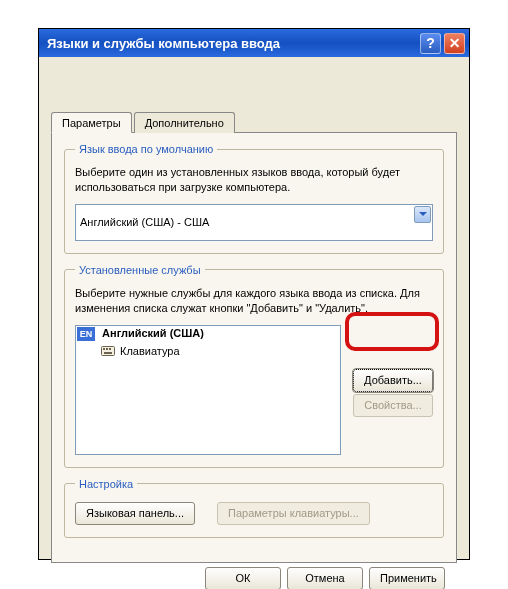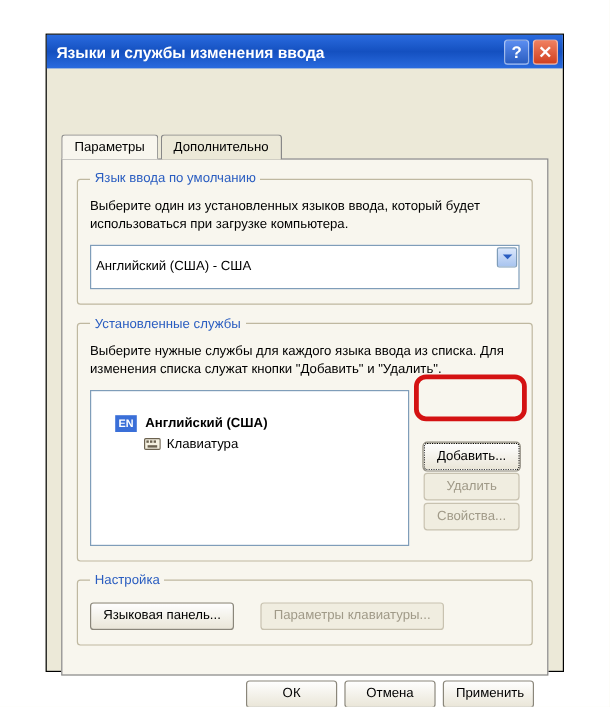--- a/index.html
+++ b/index.html
@@ -125,21 +125,21 @@
   content: "";
   border-left: 4px solid transparent;
   border-right: 4px solid transparent;
   border-top: 4px solid #2a5dc0;
 }
 .services-box {
   border: 1px solid #7f9db9;
   background: #fff;
   width: 266px;
   height: 130px;
-  padding: 20px;
+  padding: 1px;
   float: left;
 }
 .side-buttons {
   float: right;
   width: 80px;
   display: flex;
   flex-direction: column;
   gap: 2px;
   margin-top: 44px;
 }
@@ -213,21 +213,21 @@
   border: 4px solid #d41212;
   border-radius: 10px;
   pointer-events: none;
 }
 </style>
 </head>
 <body>
 
 <div class="outer-frame">
   <div class="titlebar">
-    <span class="title-text">Языки и службы изменения ввода</span>
+    <span class="title-text">Языки и службы компьютера ввода</span>
     <div class="titlebar-buttons">
       <div class="tb-btn tb-help">?</div>
       <div class="tb-btn tb-close">✕</div>
     </div>
   </div>
 
   <div class="dialog-body">
     <div class="tab-strip">
       <div class="tab active">Параметры</div>
       <div class="tab">Дополнительно</div>
@@ -262,21 +262,20 @@
                 <rect x="8" y="2" width="2" height="2" fill="#6b6250"></rect>
                 <rect x="3" y="6" width="8" height="2" fill="#6b6250"></rect>
               </svg>
             </span>
             <span>Клавиатура</span>
           </div>
         </div>
 
         <div class="side-buttons">
           <button class="xp-btn" style="border:1px dotted #000; outline:1px solid #8a867a;">Добавить...</button>
-          <button class="xp-btn disabled">Удалить</button>
           <button class="xp-btn disabled">Свойства...</button>
         </div>
       </fieldset>
 
       <fieldset>
         <legend>Настройка</legend>
         <div class="settings-row">
           <button class="xp-btn">Языковая панель...</button>
           <button class="xp-btn disabled">Параметры клавиатуры...</button>
         </div>

